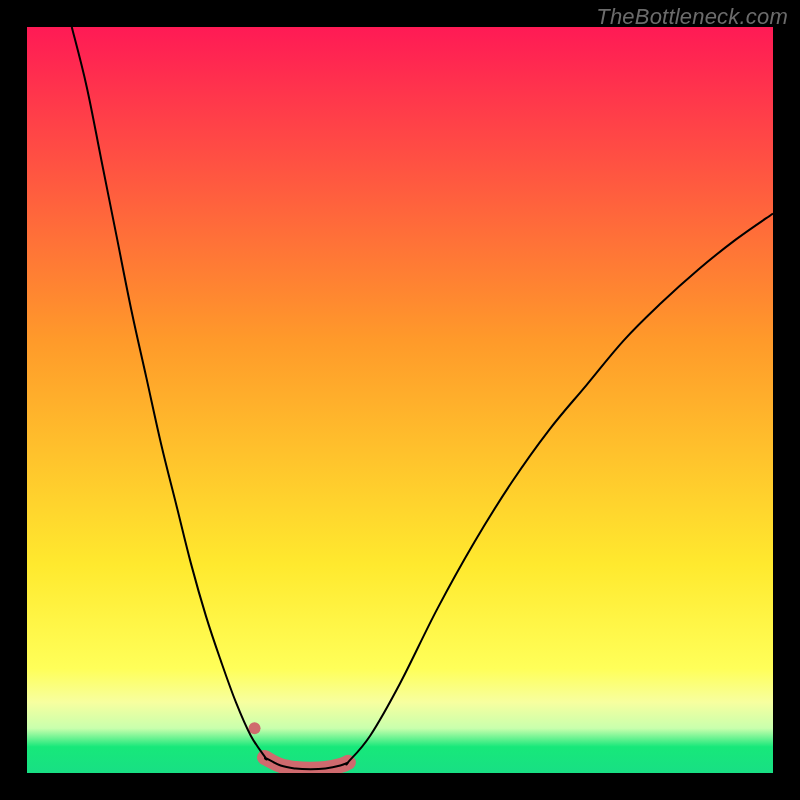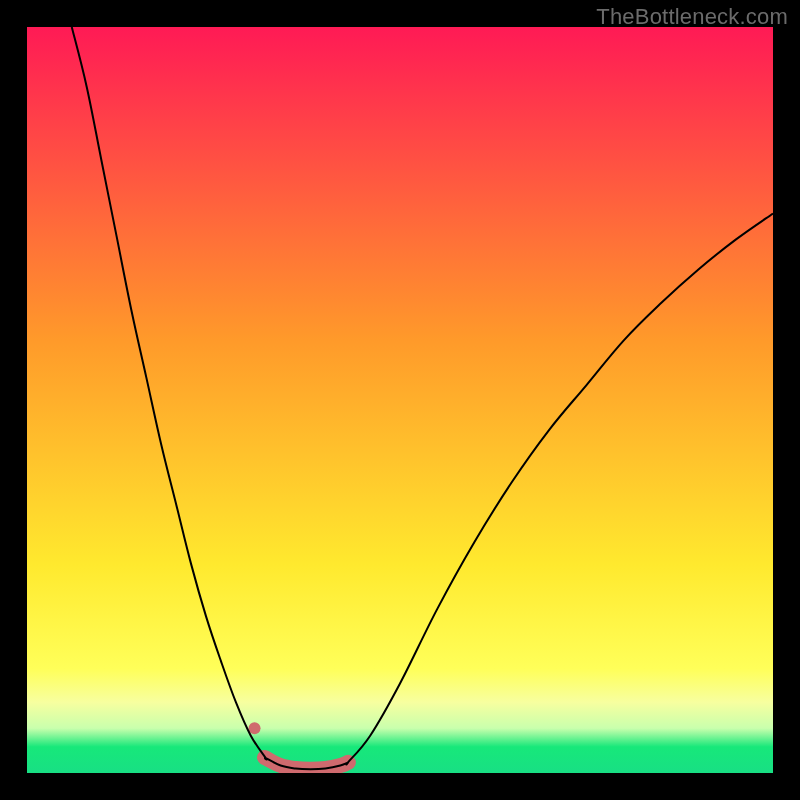--- a/index.html
+++ b/index.html
@@ -9,20 +9,21 @@
     height: 800px;
     background: #000;
     overflow: hidden;
     font-family: Arial, Helvetica, sans-serif;
   }
   .frame {
     position: absolute;
     left: 0; top: 0;
     width: 800px; height: 660px;
     background: #000;
+    font-style: italic;
   }
   .watermark {
     position: absolute;
     top: 4px;
     right: 12px;
     color: #6b6b6b;
     font-size: 22px;
     font-weight: 400;
     letter-spacing: 0.2px;
     z-index: 50;

